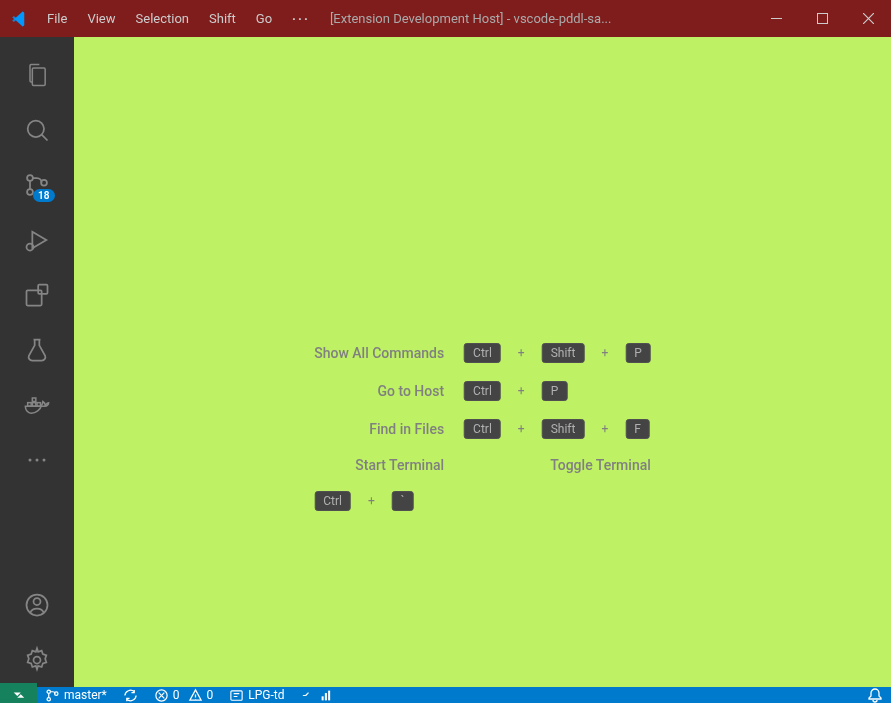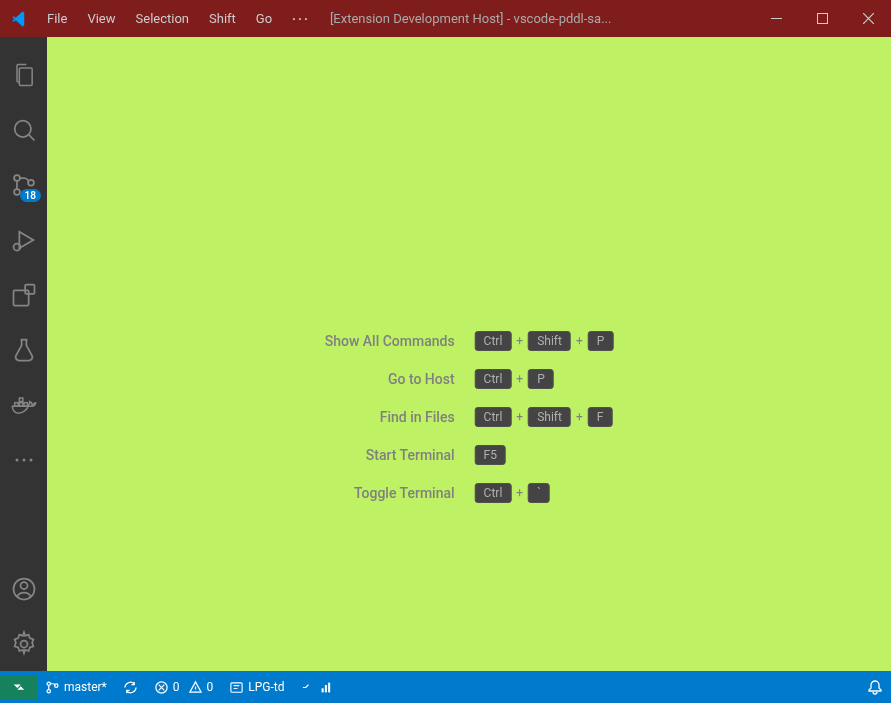--- a/index.html
+++ b/index.html
@@ -68,21 +68,21 @@
       justify-content: center;
       cursor: pointer;
       color: #cccccc;
     }
     .main-area {
       flex: 1;
       display: flex;
       overflow: hidden;
     }
     .activity-bar {
-      width: 47px;
+      width: 74px;
       background: #333333;
       display: flex;
       flex-direction: column;
       align-items: center;
       padding-top: 10px;
     }
     .activity-item {
       width: 55px;
       height: 55px;
       display: flex;
@@ -128,37 +128,37 @@
     }
     .shortcut-label {
       text-align: right;
       color: #808080;
       font-size: 14px;
       font-weight: 500;
     }
     .shortcut-keys {
       display: flex;
       align-items: center;
-      gap: 5px;
+      gap: 17px;
     }
     .key {
       background: #444444;
       border: 1px solid #505050;
       border-radius: 3px;
       padding: 2px 8px;
       color: #b0b0b0;
       font-size: 12px;
       font-family: inherit;
     }
     .key-plus {
       color: #808080;
       font-size: 12px;
     }
     .status-bar {
-      height: 32px;
+      height: 16px;
       background: #007acc;
       display: flex;
       align-items: center;
       color: #ffffff;
       font-size: 12px;
     }
     .status-remote {
       background: #16825d;
       height: 24px;
       width: 37px;
@@ -314,23 +314,20 @@
       <div class="shortcut-label">Find in Files</div>
       <div class="shortcut-keys">
         <span class="key">Ctrl</span>
         <span class="key-plus">+</span>
         <span class="key">Shift</span>
         <span class="key-plus">+</span>
         <span class="key">F</span>
       </div>
 
       <div class="shortcut-label">Start Terminal</div>
-      <div class="shortcut-keys">
-        <span class="key">F5</span>
-      </div>
 
       <div class="shortcut-label">Toggle Terminal</div>
       <div class="shortcut-keys">
         <span class="key">Ctrl</span>
         <span class="key-plus">+</span>
         <span class="key">`</span>
       </div>
     </div>
   </div>
 </div>

